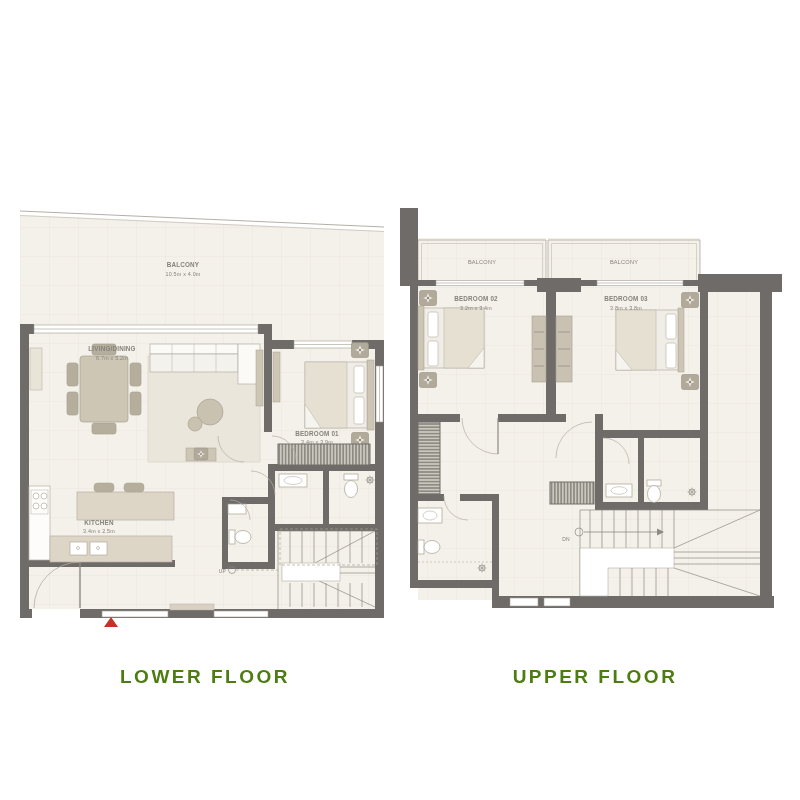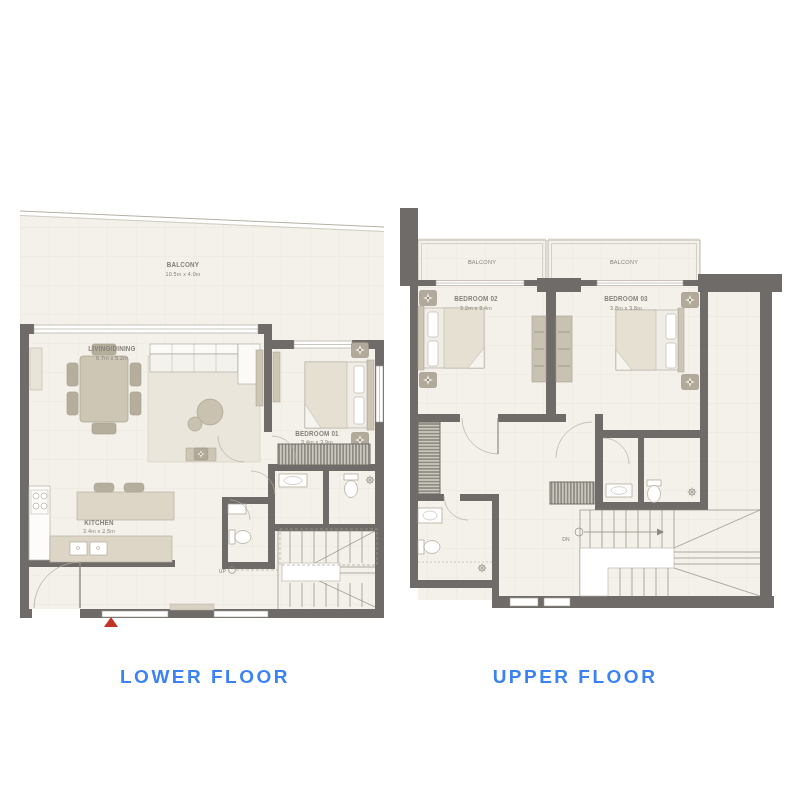--- a/index.html
+++ b/index.html
@@ -2,23 +2,23 @@
 <html><head>
 <meta charset="utf-8">
 <style>
   html,body{margin:0;padding:0;background:#ffffff;}
   .sheet{position:relative;width:800px;height:800px;background:#ffffff;overflow:hidden;
          font-family:"Liberation Sans",sans-serif;}
   .plan{position:absolute;}
   .plan-lower{left:20px;top:198px;width:368px;height:430px;}
   .plan-upper{left:398px;top:200px;width:386px;height:436px;}
   .caption{position:absolute;top:666px;width:260px;text-align:center;
-           font-size:19px;font-weight:600;letter-spacing:2.5px;color:#3b82f6;}
+           font-size:19px;font-weight:600;letter-spacing:2.5px;color:#4d7c0f;}
   .caption-lower{left:75px;}
-  .caption-upper{left:445px;}
+  .caption-upper{left:465px;}
   svg text{font-family:"Liberation Sans",sans-serif;fill:#85827a;letter-spacing:.2px;}
   text.room{font-size:6.3px;font-weight:bold;}
   text.dims{font-size:5.4px;}
   text.tiny{font-size:5px;}
 </style>
 </head>
 <body>
 
 <div class="sheet">
 

